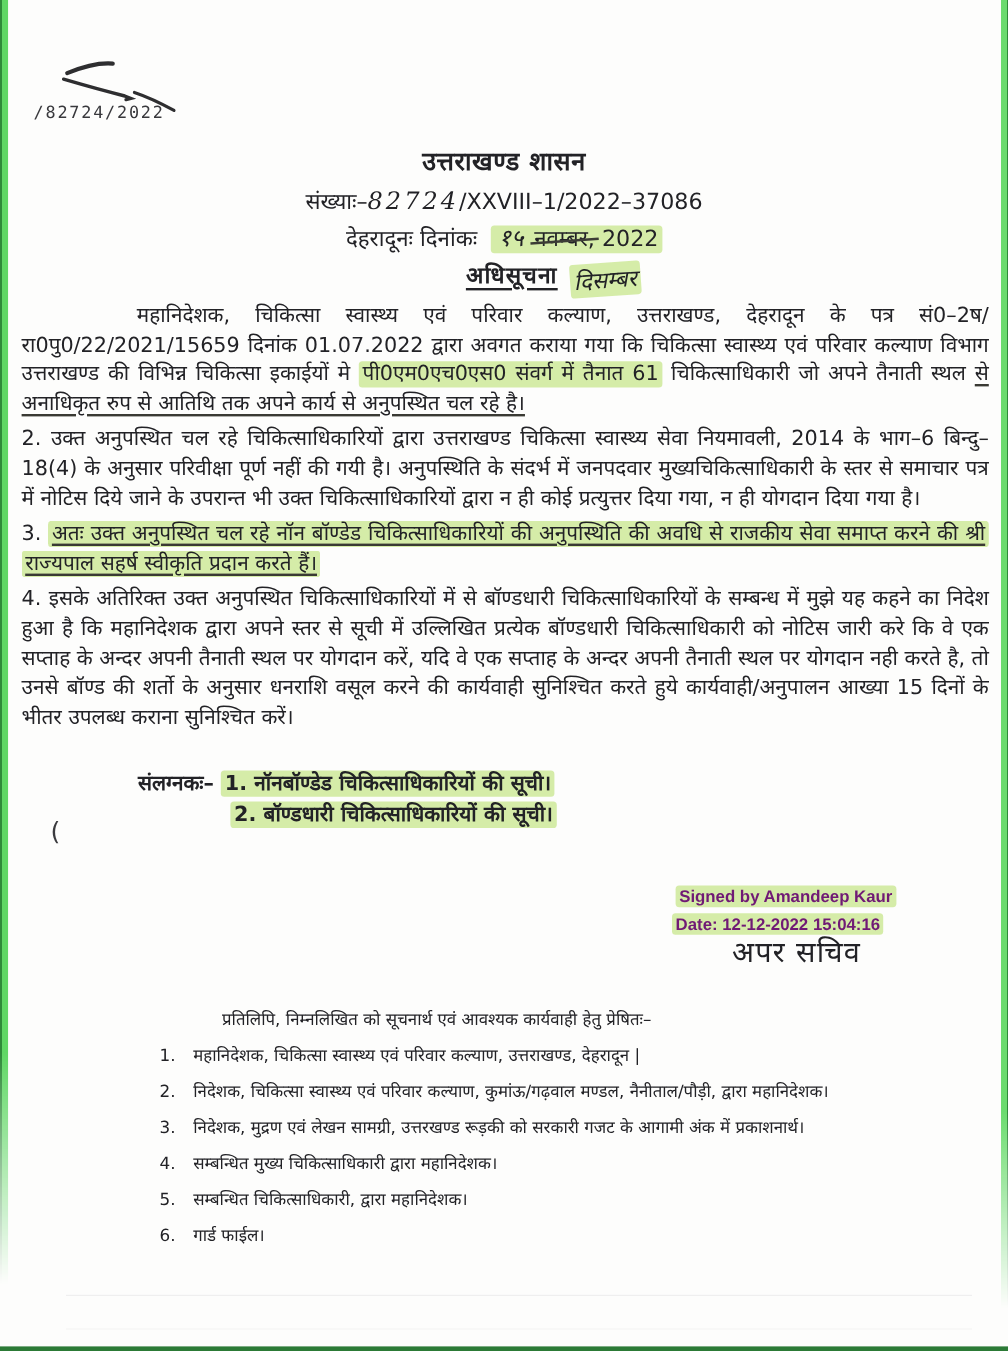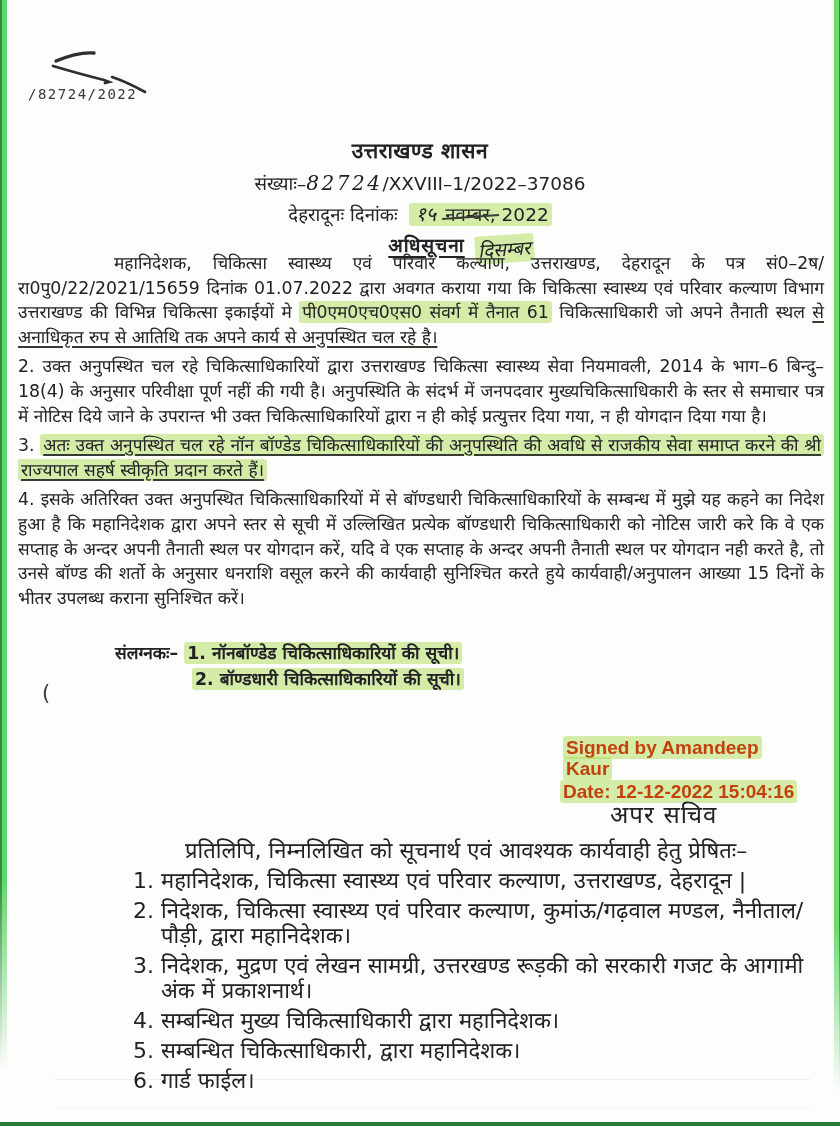--- a/index.html
+++ b/index.html
@@ -47,21 +47,21 @@
   }
 
   .corner-scribble { position:absolute; left:46px; top:44px; }
   .corner-number {
     position:absolute; left:28px; top:86px;
     font-family:"DejaVu Sans Mono","Liberation Mono",monospace;
     font-size:14px; letter-spacing:1.5px; color:#38383c;
   }
 
   
-  .header { position:absolute; top:136px; left:0; width:100%; text-align:center; }
+  .header { position:absolute; top:120px; left:0; width:100%; text-align:center; }
   .h-dept   { font-size:21px; font-weight:bold; letter-spacing:0.5px; }
   .h-section{ font-size:19.5px; font-weight:bold; margin-top:7px; }
   .h-number { font-size:18.5px; margin-top:6px; }
   .hand-num { font-size:20px; letter-spacing:2.5px; }
   .h-date   { font-size:18.5px; margin-top:5px; }
   .hand-day { font-size:20px; padding:0 3px; }
   .h-title-row { position:relative; margin-top:5px; font-size:19px; height:28px;padding-left:13px; }
   .h-title {
     font-weight:bold; letter-spacing:1px;
     text-decoration:underline; text-underline-offset:4px; text-decoration-thickness:1.5px;
@@ -79,28 +79,28 @@
   .bodytext p { margin:0 0 5px 0; }
   .p1 { text-indent:96px; }
 
   .attach { position:absolute; left:115px; top:641px; font-size:17.3px; line-height:25.5px;font-weight:bold; }
   .attach-row2 { margin-left:77px; }
 
   .stray-paren { position:absolute; left:42px; top:681px; font-size:21px; color:#3a3a3e; }
 
   
   .sig { position:absolute; left:518px; top:737px; width:285px; line-height:21px; }
-  .sig-en { font-family:"Liberation Sans","DejaVu Sans",sans-serif; font-weight:bold; font-size:19px; color:#c2410c; }
+  .sig-en { font-family:"Liberation Sans","DejaVu Sans",sans-serif; font-weight:bold; font-size:14px; color:#701a75; }
   .sig-l1 { margin-left:45px; }
   .sig-l2 { margin-left:42px; margin-top:2px; }
   .sig-name { margin-top:3px; font-size:18px; white-space:pre; }
   .sig-desig { margin-left:92px; margin-top:3px; font-size:24px; letter-spacing:1px; }
 
   
-  .dist { position:absolute; left:18px; top:838px; width:806px; font-size:22px; line-height:25px; }
+  .dist { position:absolute; left:18px; top:838px; width:806px; font-size:14px; line-height:25px; }
   .dist-intro { padding-left:167px; }
   .dist-row { display:flex; margin-left:115px; width:692px; margin-top:5px; }
   .dist-num { width:28px; flex:0 0 28px; }
   .dist-text { flex:1; }
 </style>
 </head>
 <body>
 
 <div class="page">
 

